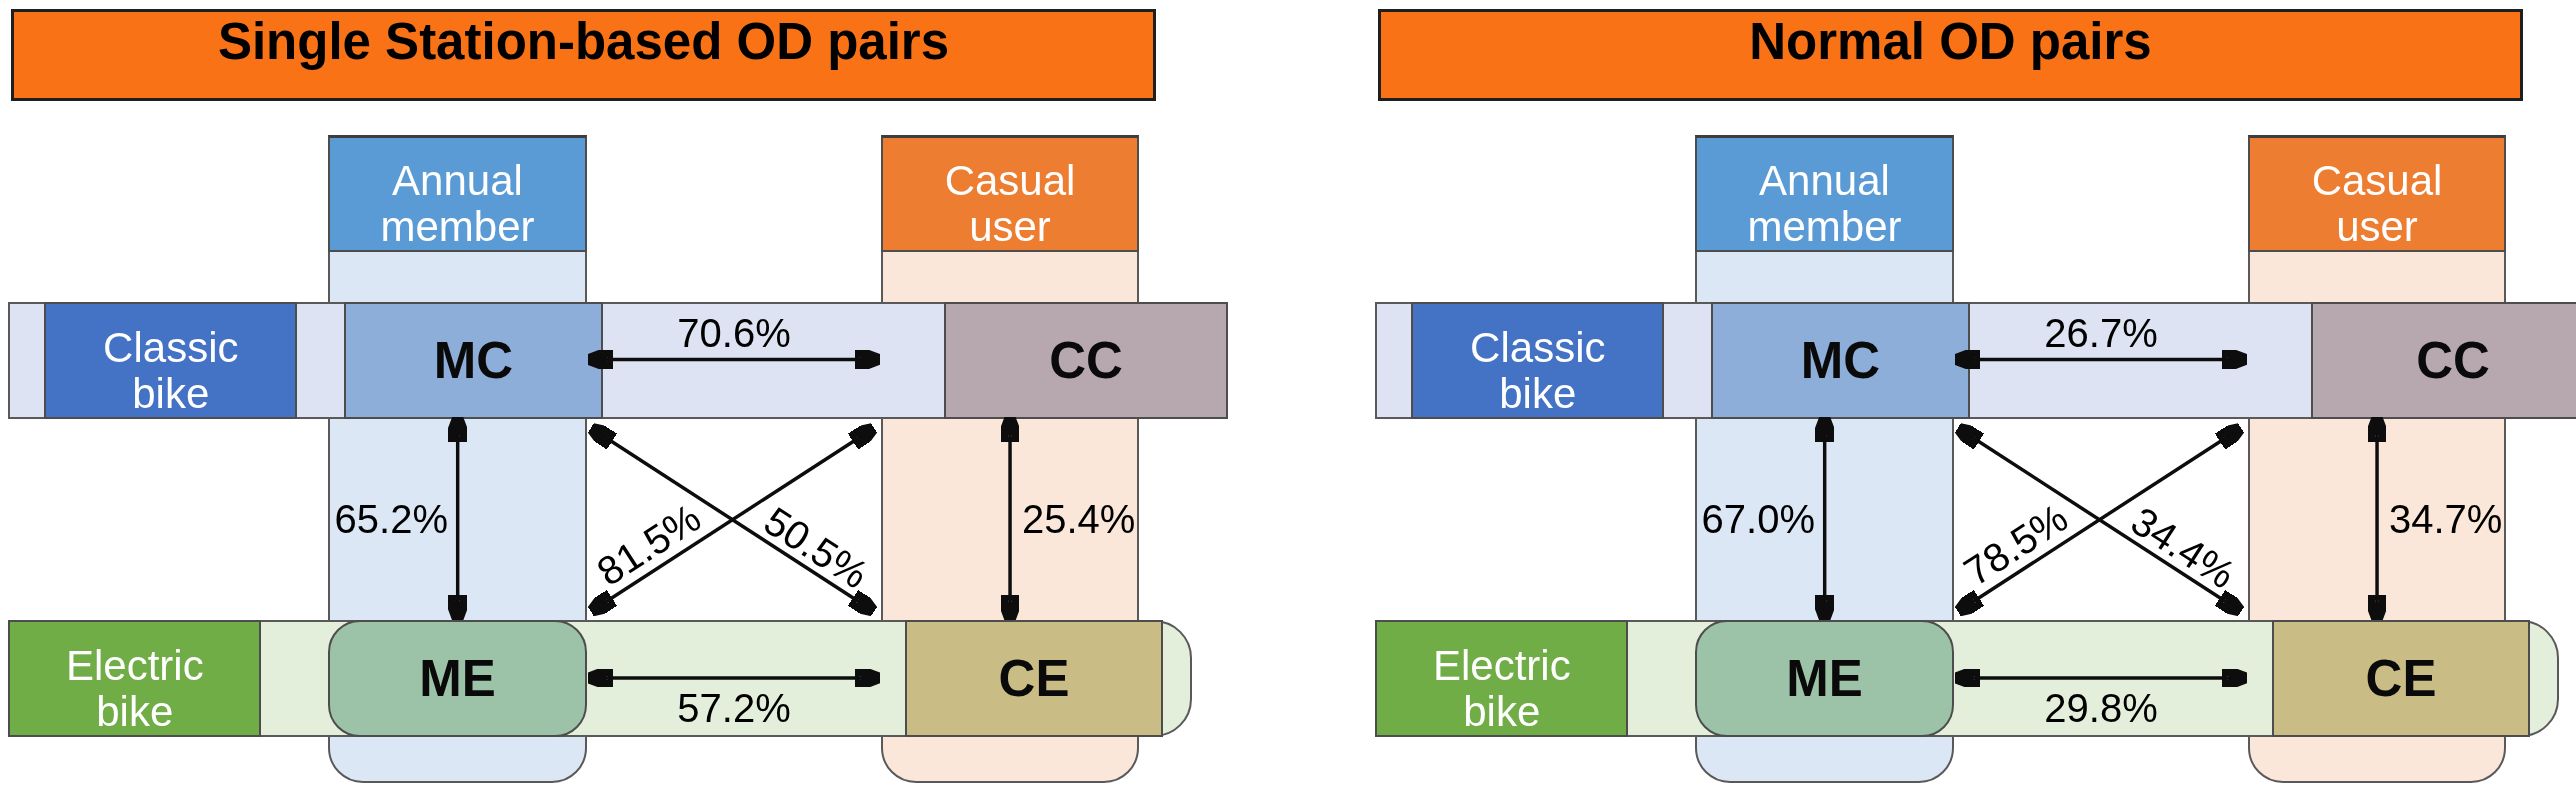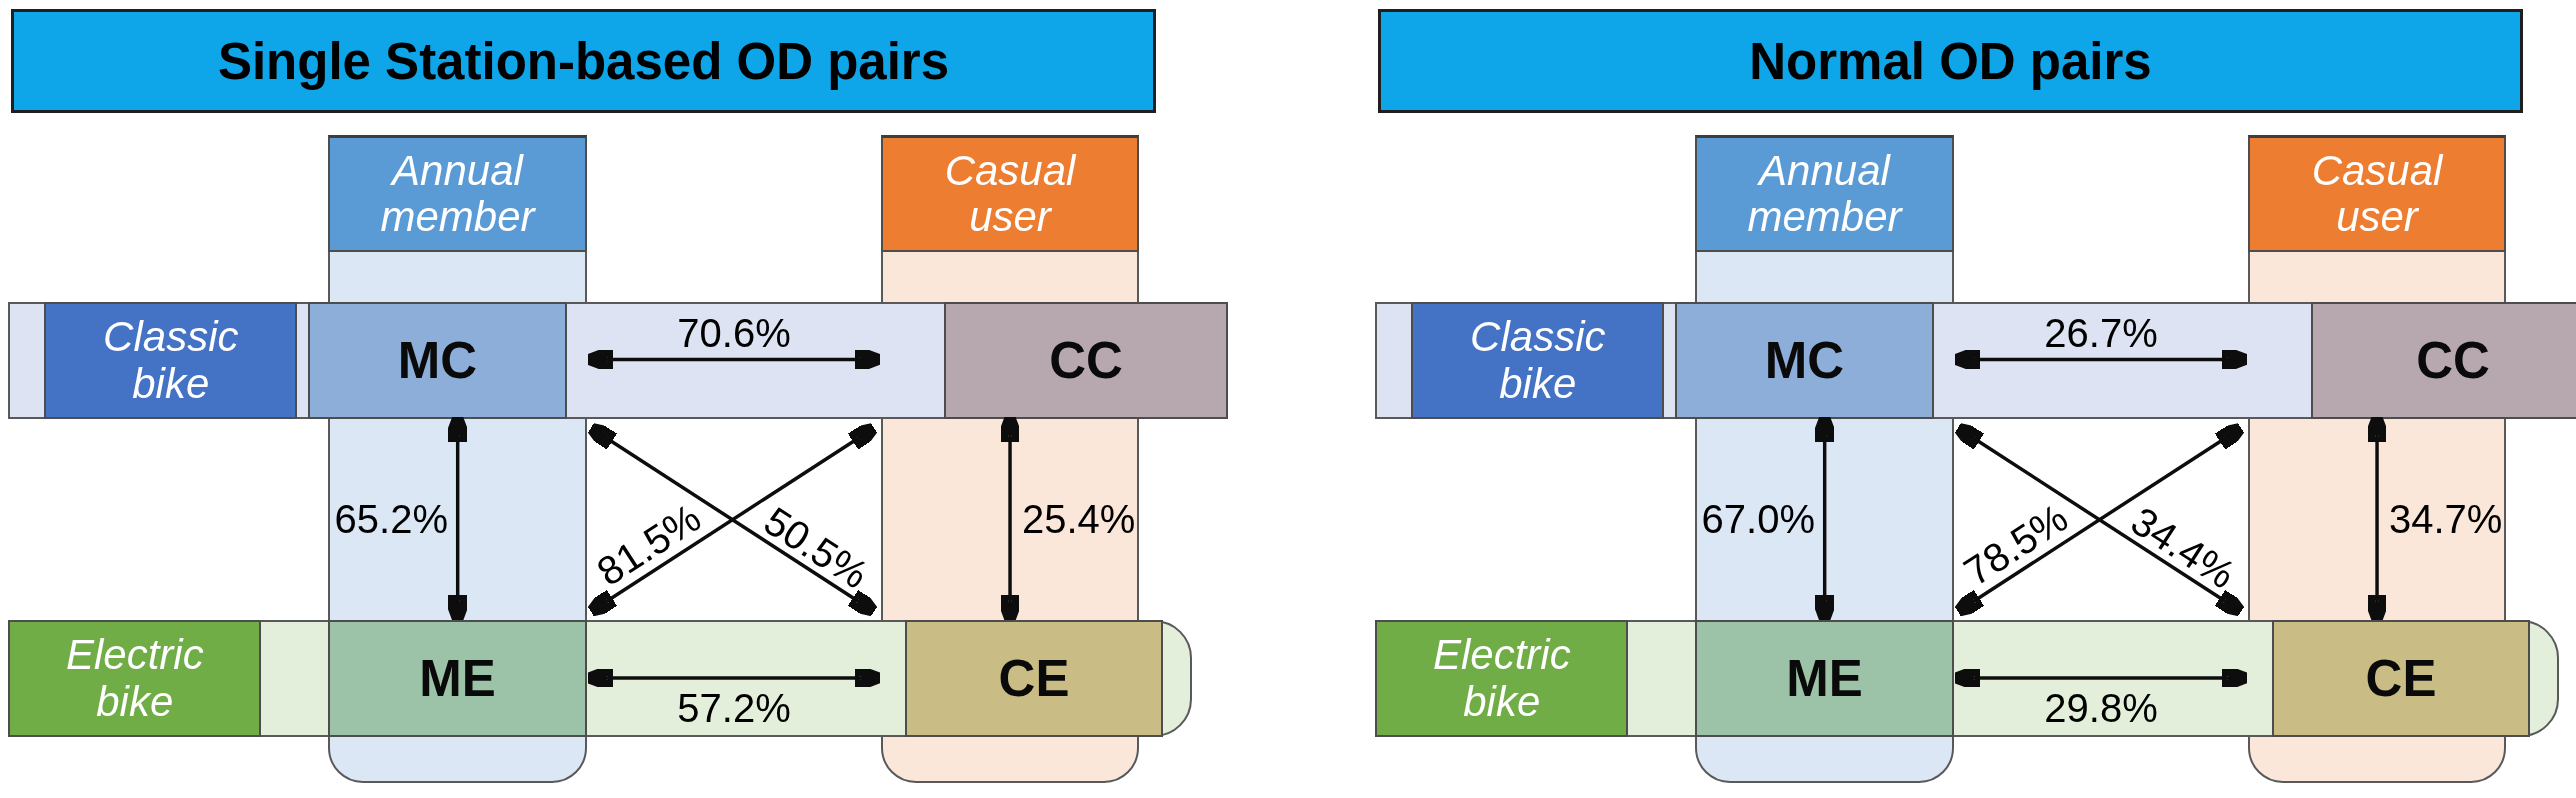--- a/index.html
+++ b/index.html
@@ -22,24 +22,24 @@
     top: 0;
     width: 1288px;
     height: 798px;
   }
   .panel.left  { left: 0; }
   .panel.right { left: 1367px; }
 
   .box { position: absolute; box-sizing: border-box; }
 
   .title-box {
-    left: 11px; top: 9px; width: 1145px; height: 104px;
-    background: #0ea5e9;
+    left: 11px; top: 9px; width: 1145px; height: 92px;
+    background: #f97316;
     border: 3.5px solid var(--title_border);
-    display: flex; align-items: center; justify-content: center;
+    display: flex; align-items: flex-start; justify-content: center;
     z-index: 6;
   }
   .title-box .title-text {
     font-size: 51px; font-weight: bold; color: #000000;
     letter-spacing: 0px; white-space: nowrap;
   }
 
   
   .col-band {
     top: 135px; height: 648px;
@@ -56,45 +56,44 @@
     border: 2.1px solid var(--band_border);
     border-radius: 0 38px 38px 0;
     z-index: 2;
   }
   .row-band.classic  { top: 302px; background: var(--classic_band); }
   .row-band.electric { top: 620px; background: var(--electric_band); }
 
   
   .head {
     border: 2.1px solid #4d4d4d;
-    display: flex; align-items: center; justify-content: center;
+    display: flex; align-items: flex-end; justify-content: center;
     text-align: center;
     color: #ffffff; font-size: 42px; line-height: 1.1;
     white-space: pre-line;
     z-index: 3;
-    font-style: italic;
   }
   .col-header { top: 135px; height: 117px; border-top: 3.5px solid #3d3d3d; }
   .col-header.annual { left: 328px; width: 259px; background: var(--annual_header); }
   .col-header.casual { left: 881px; width: 258px; background: var(--casual_header); }
   .row-label { left: 8.3px; width: 253px; height: 117px; }
   .row-label.classic  { top: 302px; background: var(--classic_header); margin-left: 36px; }
   .row-label.electric { top: 620px; background: var(--electric_header); }
 
   
   .cell {
     height: 117px;
     border: 2.1px solid #4d4d4d;
     display: flex; align-items: center; justify-content: center;
     font-size: 51px; font-weight: bold; color: #0a0a0a;
     z-index: 3;
   }
-  .cell.mc { left: 308px;  top: 302px; width: 259px; background: var(--mc); }
+  .cell.mc { left: 344px;  top: 302px; width: 259px; background: var(--mc); }
   .cell.cc { left: 916px; top: 302px; width: 284px; background: var(--cc); margin-left: 28px; }
-  .cell.me { left: 328px;  top: 620px; width: 259px; background: var(--me); }
+  .cell.me { left: 328px;  top: 620px; width: 259px; background: var(--me); border-radius: 32px; }
   .cell.ce { left: 881px; top: 620px; width: 258px; background: var(--ce); margin-left: 24px; }
 
   .arrow-layer {
     position: absolute; left: 0; top: 0;
     width: 1288px; height: 798px;
     z-index: 4; pointer-events: none;
   }
   .arrow-layer path, .arrow-layer line {
     stroke: var(--arrow); stroke-width: 5px; fill: none;
   }

